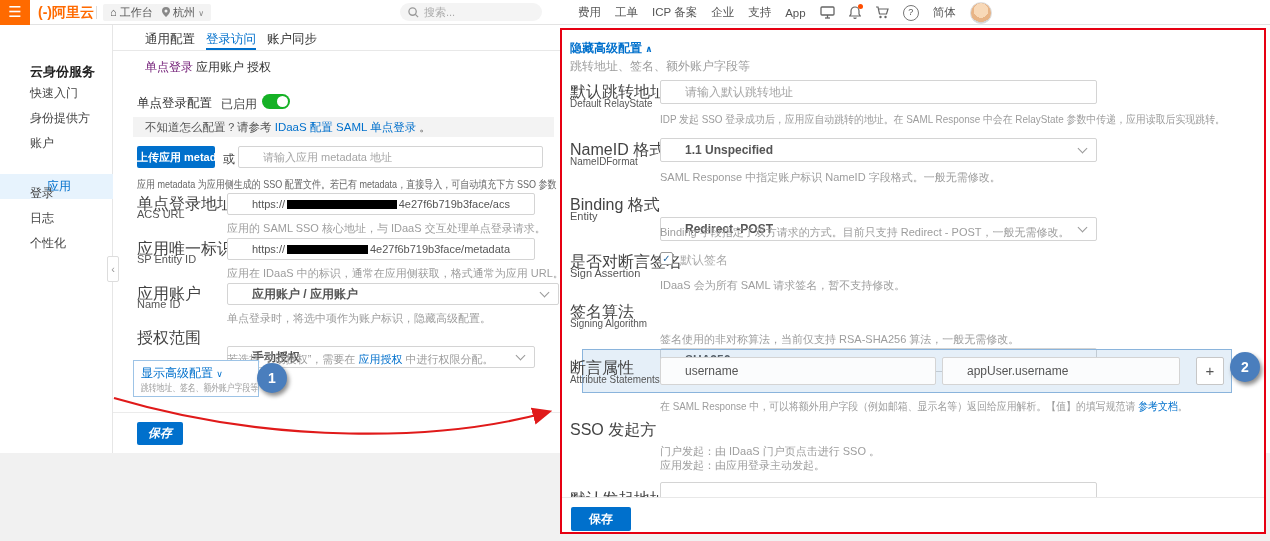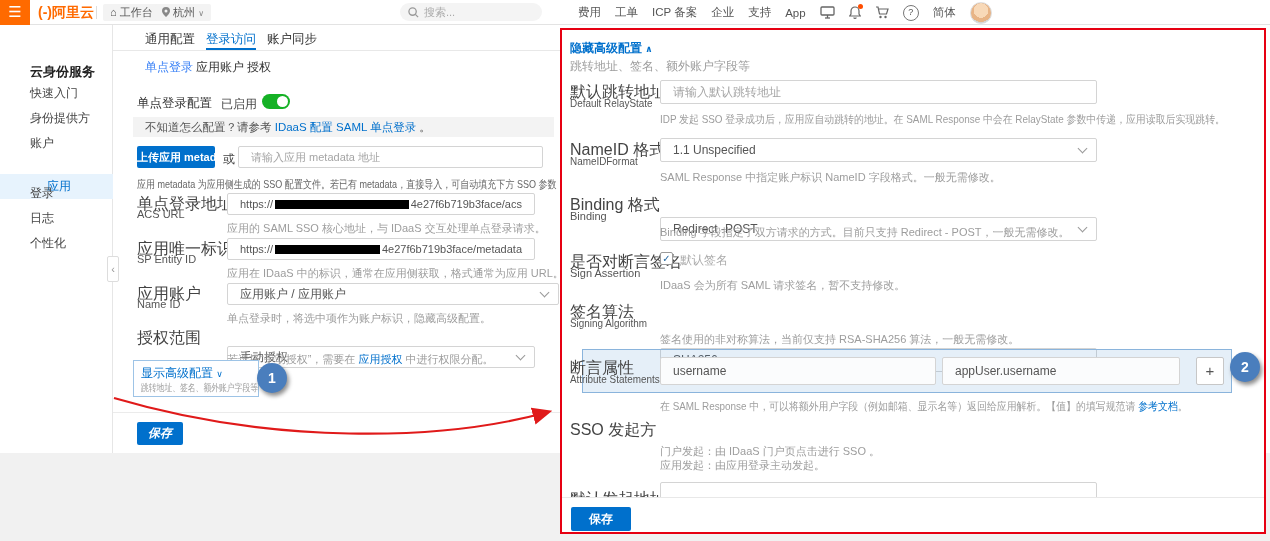--- a/index.html
+++ b/index.html
@@ -22,31 +22,31 @@
   .sidebar{left:0;top:25px;width:113px;height:428px;background:#fff;border-right:1px solid #e6e6e6;}
   .sb-title{left:30px;top:38px;font-weight:bold;font-size:13px;color:#222;}
   .sb-item{left:0;width:113px;height:25px;line-height:25px;padding-left:30px;color:#444;cursor:pointer;font-size:12px;}
   .sb-item.active{color:#0070cc;background:#e7f3fd;}
   .collapse{left:107px;top:256px;width:12px;height:26px;background:#fff;border:1px solid #ddd;border-radius:2px;color:#999;text-align:center;line-height:24px;font-size:11px;cursor:pointer;}
   
   .tabs-line{left:113px;top:50px;width:448px;height:1px;background:#e8e8e8;}
   .tab{top:31px;height:19px;line-height:16px;color:#333;cursor:pointer;font-size:12.5px;}
   .tab.active{color:#0070cc;border-bottom:2px solid #0070cc;}
   .subtab{top:59px;color:#333;cursor:pointer;}
-  .subtab.active{color:#3b82f6;}
+  .subtab.active{color:#701a75;}
   .toggle{width:28px;height:15px;border-radius:8px;background:#15b125;cursor:pointer;}
   .toggle .knob{position:absolute;right:2px;top:2px;width:11px;height:11px;border-radius:50%;background:#fff;}
   .notice{left:133px;top:117px;width:421px;height:20px;background:#f3f3f3;line-height:20px;padding-left:12px;color:#555;font-size:11.5px;}
   .link{color:#0070cc;cursor:pointer;}
   .btn{background:#0070cc;color:#fff;text-align:center;border-radius:2px;cursor:pointer;font-weight:bold;}
-  .tin{border:1px solid #d4d4d4;border-radius:2px;background:#fff;font-size:11px;color:#555;padding:0 12px;font-family:inherit;box-sizing:border-box;}
+  .tin{border:1px solid #d4d4d4;border-radius:2px;background:#fff;font-size:11px;color:#555;padding:0 24px;font-family:inherit;box-sizing:border-box;}
   input.tin::placeholder{color:#a5a5a5;}
   .valbox{display:flex;align-items:center;gap:2px;overflow:hidden;}
   .redact{display:inline-block;height:9px;background:#000;}
-  .sel{position:relative;line-height:21px;cursor:pointer;overflow:hidden;}
+  .sel{position:relative;line-height:21px;cursor:pointer;overflow:hidden;font-weight:bold;}
   .sel::after{content:'';position:absolute;right:10px;top:50%;margin-top:-5px;width:6px;height:6px;border-right:1.5px solid #999;border-bottom:1.5px solid #999;transform:rotate(45deg);}
   .lblcn{color:#444;font-size:16px;}
   .lblen{color:#555;font-size:11px;}
   .help{color:#9d9d9d;font-size:11px;white-space:nowrap;}
   .squeeze{transform:scaleX(.82);transform-origin:0 50%;}
   .squeeze9{transform:scaleX(.9);transform-origin:0 50%;}
   .advbox{left:133px;top:360px;width:126px;height:37px;border:1px solid #9dc3e6;background:#fefeff;}
   
   .panel{left:560px;top:28px;width:706px;height:506px;background:#fff;border:2px solid #e60012;z-index:5;}
   .phelp{color:#9d9d9d;font-size:11px;white-space:nowrap;}
@@ -208,21 +208,21 @@
     <div class="abs lblen nw squeeze9" style="left:8px;top:67px;">Default RelayState</div>
     <input class="abs tin" style="left: 98px; top: 50px; width: 437px; height: 24px; font-size: 12px;" placeholder="请输入默认跳转地址">
     <div class="abs phelp squeeze9" style="left:98px;top:82px;">IDP 发起 SSO 登录成功后，应用应自动跳转的地址。在 SAML Response 中会在 RelayState 参数中传递，应用读取后实现跳转。</div>
 
     <div class="abs lblcn nw" style="left:8px;top:110px;">NameID 格式</div>
     <div class="abs lblen nw squeeze9" style="left:8px;top:125px;">NameIDFormat</div>
     <div class="abs tin sel pin24" style="left:98px;top:108px;width:437px;"><span>1.1 Unspecified</span></div>
     <div class="abs phelp" style="left:98px;top:140px;">SAML Response 中指定账户标识 NameID 字段格式。一般无需修改。</div>
 
     <div class="abs lblcn nw" style="left:8px;top:165px;">Binding 格式</div>
-    <div class="abs lblen nw" style="left:8px;top:180px;">Binding</div>
+    <div class="abs lblen nw" style="left:8px;top:180px;">Entity</div>
     <div class="abs tin sel pin24" style="left:98px;top:163px;width:437px;"><span>Redirect -POST</span></div>
     <div class="abs phelp" style="left:98px;top:195px;">Binding 字段指定了双方请求的方式。目前只支持 Redirect - POST，一般无需修改。</div>
 
     <div class="abs lblcn nw" style="left:8px;top:222px;">是否对断言签名</div>
     <div class="abs lblen nw" style="left:8px;top:237px;">Sign Assertion</div>
     <div class="abs checkbox" style="left:98px;top:222px;">✓</div>
     <div class="abs nw" style="left:118px;top:222px;color:#aaa;">默认签名</div>
     <div class="abs phelp" style="left:98px;top:248px;">IDaaS 会为所有 SAML 请求签名，暂不支持修改。</div>
 
     <div class="abs lblcn nw" style="left:8px;top:272px;">签名算法</div>

